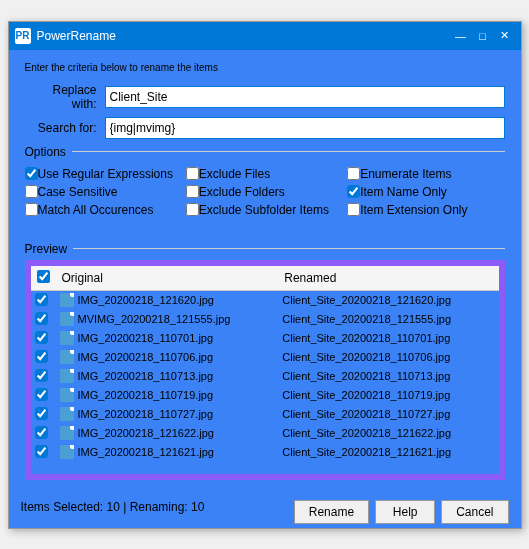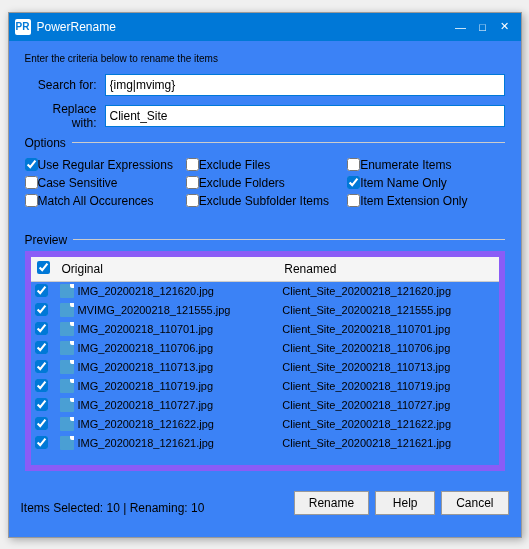--- a/index.html
+++ b/index.html
@@ -155,22 +155,22 @@
       width: 13px;
       height: 13px;
       accent-color: #0078d7;
     }
     .cell-with-icon {
       display: flex;
       align-items: center;
     }
     .footer {
       display: flex;
-      align-items: flex-end;
-      padding: 8px 12px 22px;
+      align-items: flex-start;
+      padding: 8px 12px 4px;
       justify-content: space-between;
     }
     .footer-status {
       font-size: 12px;
       color: #000;
     }
     .footer-buttons {
       display: flex;
       gap: 6px;
     }
@@ -218,27 +218,27 @@
       <button class="titlebar-btn">—</button>
       <button class="titlebar-btn">□</button>
       <button class="titlebar-btn close">✕</button>
     </div>
   </div>
 
   <div class="content">
     <div class="intro-text">Enter the criteria below to rename the items</div>
 
     <div class="form-row">
+      <label class="form-label">Replace with:</label>
+      <input class="form-input" type="text" value="Client_Site" style="">
+    </div>
+
+    <div class="form-row">
       <label class="form-label">Search for:</label>
       <input class="form-input" type="text" value="{img|mvimg}" style="">
-    </div>
-
-    <div class="form-row">
-      <label class="form-label">Replace with:</label>
-      <input class="form-input" type="text" value="Client_Site" style="">
     </div>
 
     <div class="section-title-line">
       <span class="section-title-text">Options</span>
       <div class="section-divider"></div>
     </div>
 
     <div class="options-grid">
 
       <label class="checkbox-item">

